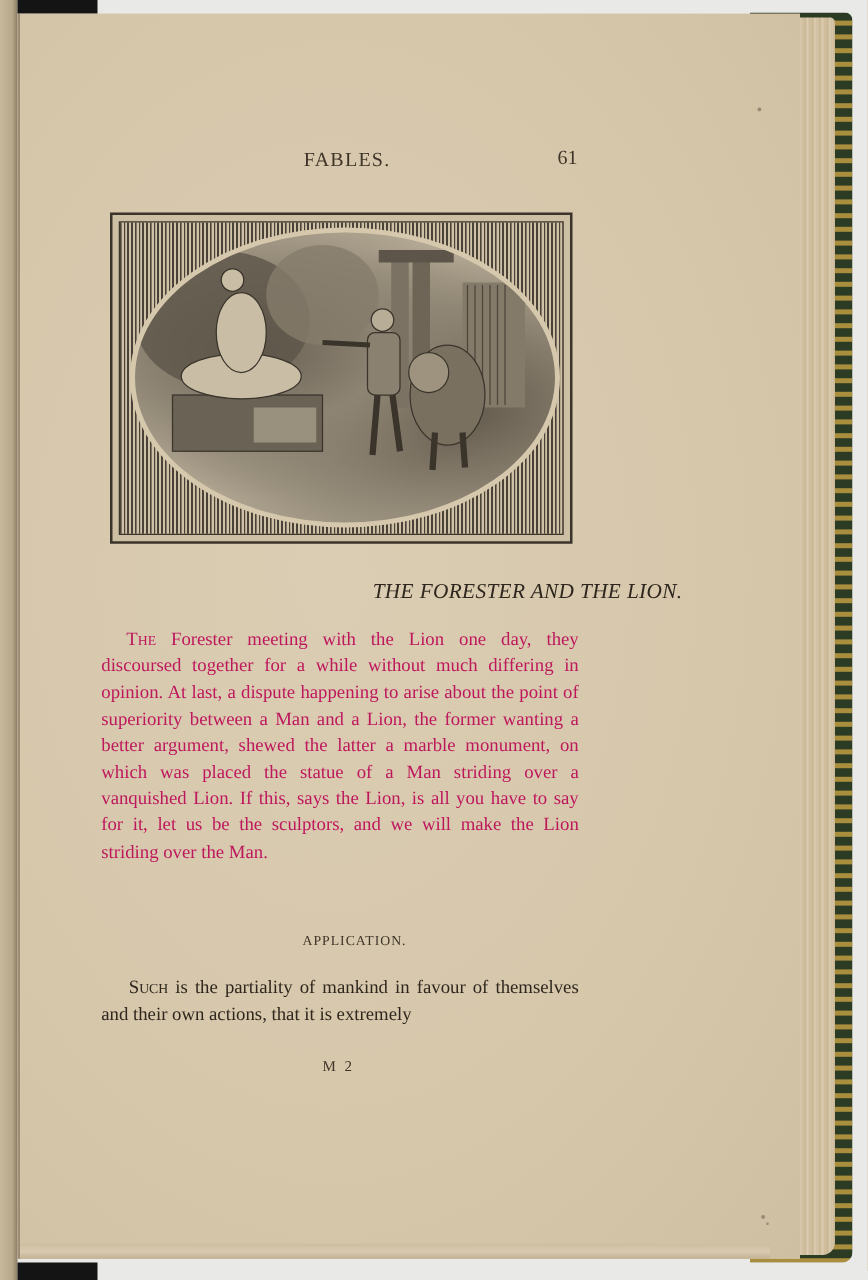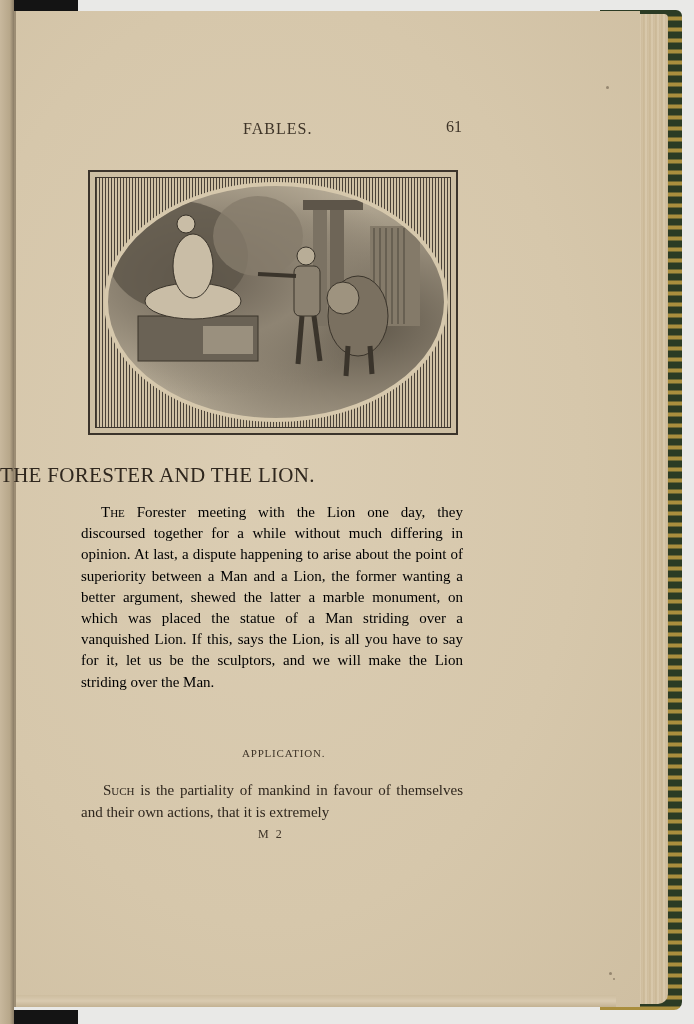--- a/index.html
+++ b/index.html
@@ -61,40 +61,40 @@
     background:
       radial-gradient(ellipse at 30% 40%, #6b6255 0%, #8e8473 30%, transparent 60%),
       radial-gradient(ellipse at 75% 60%, #5e5649 0%, #8b8170 35%, transparent 65%),
       radial-gradient(ellipse at 50% 85%, #a79d8a 0%, #b6ab96 60%),
       #9a8f7b;
     overflow: hidden;
   }
   .scene { position: absolute; inset: 0; }
   .scene svg { width: 100%; height: 100%; }
   .title {
-    position: absolute; top: 463px; left: 0; width: 546px; text-align: left;
-    font-size: 21px; letter-spacing: 0.3px; color: #2f271e;
+    position: absolute; top: 463px; left: 0; width: 546px; text-align: right;
+    font-size: 17px; letter-spacing: 0.3px; color: #2f271e; font-style: italic;
   }
   .body-text {
     position: absolute; left: 81px; top: 502px; width: 382px;
-    font-size: 15px; line-height: 21.2px; color: #000000; text-align: justify;
+    font-size: 15px; line-height: 21.2px; color: #be185d; text-align: justify;
   }
   .body-text p { margin: 0; text-indent: 20px; text-align-last: left; }
   .smallcaps { font-variant: small-caps; }
   .application {
     position: absolute; top: 747px; left: 242px;
     font-size: 11px; letter-spacing: 0.8px; color: #3e3428;
   }
   .app-text {
     position: absolute; left: 81px; top: 780px; width: 382px;
     font-size: 15px; line-height: 21.5px; color: #2f271e; text-align: justify;
   }
   .app-text p { margin: 0; text-indent: 22px; }
   .signature {
-    position: absolute; top: 827px; left: 258px;
+    position: absolute; top: 846px; left: 258px;
     font-size: 12px; letter-spacing: 2px; color: #3e3428;
   }
   .spot { position: absolute; border-radius: 50%; background: #6d5f4c; opacity: 0.6; }
 </style>
 </head>
 <body>
 
 <div class="left-sliver"></div>
 <div class="top-black"></div>
 <div class="bottom-black"></div>

